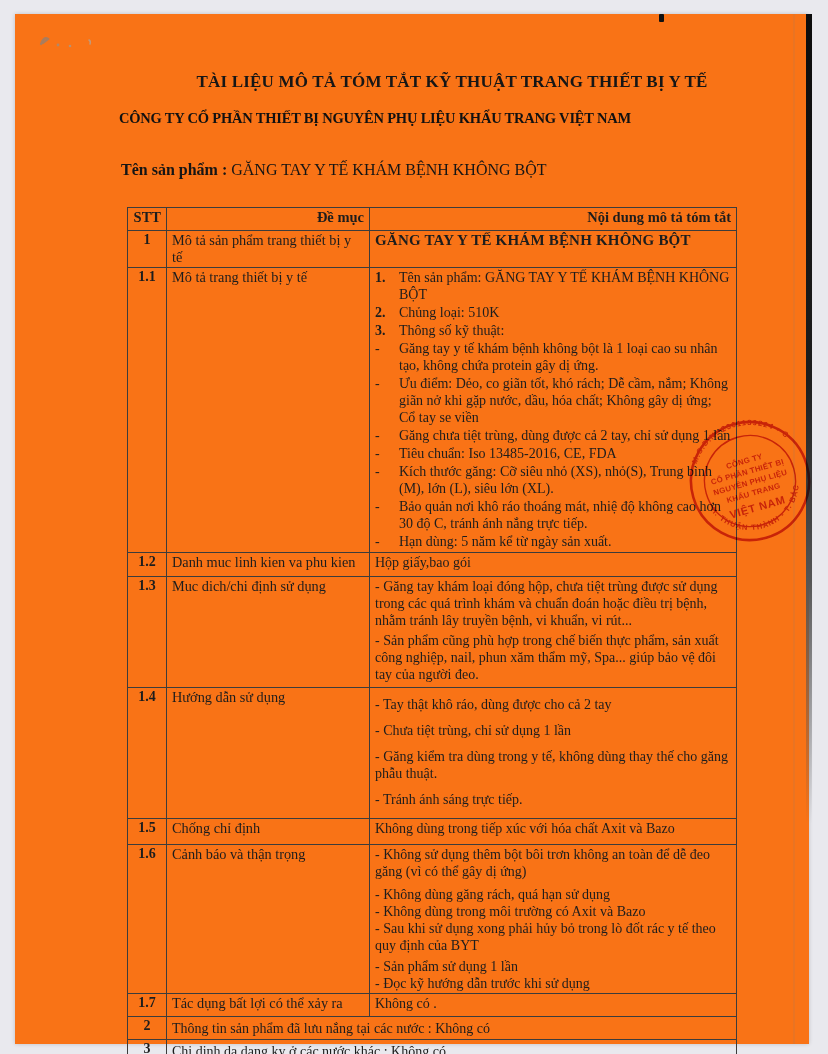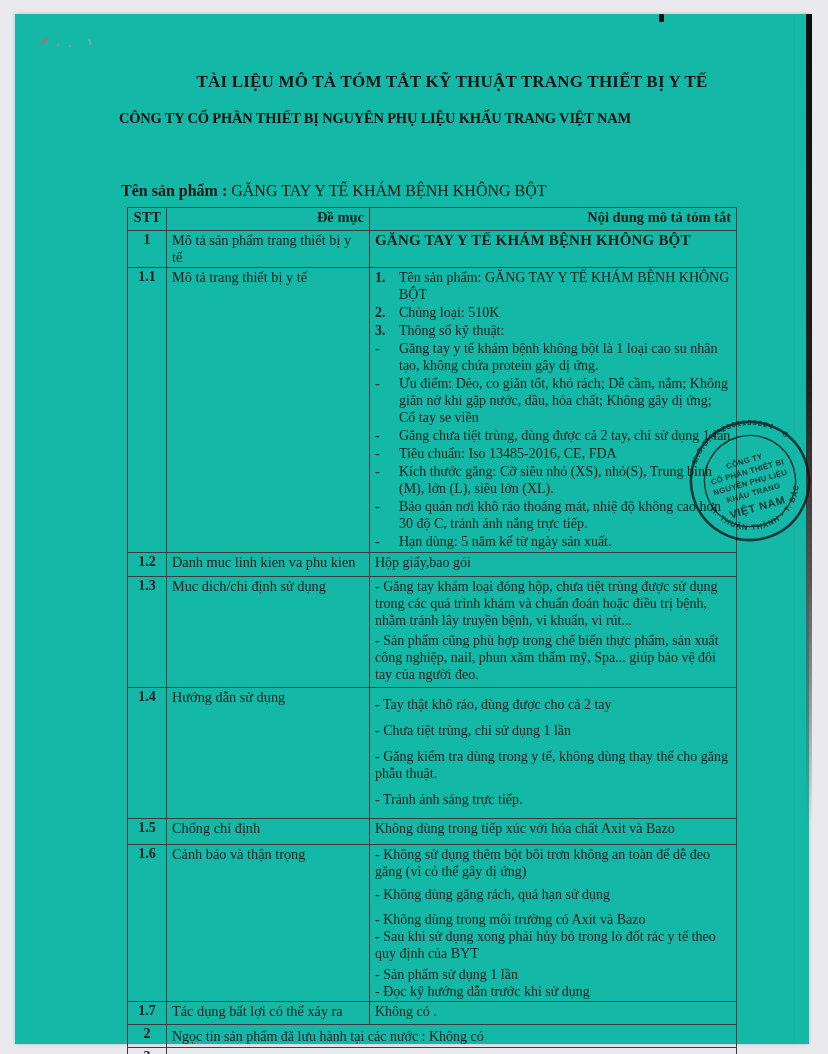--- a/index.html
+++ b/index.html
@@ -6,21 +6,21 @@
   body{
     width:828px;height:1054px;
     background:#e9e9ee;
     overflow:hidden;
     font-family:"Liberation Serif","DejaVu Serif",serif;
     color:#1c1c1c;
     position:relative;
   }
   .page{
     position:absolute;left:15px;top:14px;width:794px;height:1030px;
-    background:#14b8a6;
+    background:#f97316;
     box-shadow:0 0 4px rgba(0,0,0,.18);
   }
   
   .edge-strip{
     position:absolute;left:791px;top:0;width:6px;height:810px;
     background:linear-gradient(180deg,#0c0c0c 0%,#1d1d1d 45%,#555 70%,rgba(90,90,90,0) 100%);
   }
   .fold-line{
     position:absolute;left:778px;top:0;width:2px;height:1030px;
     background:rgba(120,120,130,.12);
@@ -39,21 +39,21 @@
   }
   .company{
     position:absolute;top:96px;left:104px;
     font-weight:bold;font-size:14.5px;letter-spacing:-.2px;color:#111;
   }
   .address{
     position:absolute;top:127px;left:106px;
     font-size:15.5px;color:#1a1a1a;
   }
   .product-line{
-    position:absolute;top:168px;left:106px;
+    position:absolute;top:147px;left:106px;
     font-size:16px;color:#151515;
   }
   .product-line .lbl{font-weight:bold;}
   
   table.summary{
     position:absolute;left:112px;top:193px;
     width:609px;border-collapse:collapse;table-layout:fixed;
     font-size:14px;color:#1d1d1d;
   }
   table.summary td,table.summary th{
@@ -204,37 +204,37 @@
       <td class="c-no" style="height:23px">1.5</td>
       <td class="c-topic">Chống chỉ định</td>
       <td class="c-content lowtext">Không dùng trong tiếp xúc với hóa chất Axit và Bazo</td>
     </tr>
 
     <tr>
       <td class="c-no" style="height:129px">1.6</td>
       <td class="c-topic">Cảnh báo và thận trọng</td>
       <td class="c-content">
         <p class="para" style="margin-bottom:6px">- Không sử dụng thêm bột bôi trơn không an toàn để dễ đeo găng (vì có thể gây dị ứng)</p>
-        <p class="para" style="margin-bottom:8px">- Không dùng găng rách, quá hạn sử dụng</p>
+        <p class="para" style="margin-bottom:0">- Không dùng găng rách, quá hạn sử dụng</p>
         <p class="para" style="margin-bottom:0">- Không dùng trong môi trường có Axit và Bazo</p>
         <p class="para" style="margin-bottom:4px">- Sau khi sử dụng xong phải hủy bỏ trong lò đốt rác y tế theo quy định của BYT</p>
         <p class="para" style="margin-bottom:0">- Sản phẩm sử dụng 1 lần</p>
         <p class="para" style="margin-bottom:0">- Đọc kỹ hướng dẫn trước khi sử dụng</p>
       </td>
     </tr>
 
     <tr>
       <td class="c-no" style="height:20px">1.7</td>
       <td class="c-topic">Tác dụng bất lợi có thể xảy ra</td>
       <td class="c-content">Không có .</td>
     </tr>
 
     <tr>
       <td class="c-no" style="height:20px">2</td>
-      <td class="c-content" colspan="2" style="padding-top:3px">Ngọc tin sản phẩm đã lưu hành tại các nước  : Không có</td>
+      <td class="c-content" colspan="2" style="padding-top:3px">Thông tin sản phẩm đã lưu nắng tại các nước  : Không có</td>
     </tr>
 
     <tr>
       <td class="c-no" style="height:21px">3</td>
       <td class="c-content" colspan="2" style="padding-top:3px">Chi dinh da dang ky ở các nước khác  : Không có</td>
     </tr>
   </tbody>
     </table>
 
   <svg class="stamp" viewBox="0 0 140 140">

